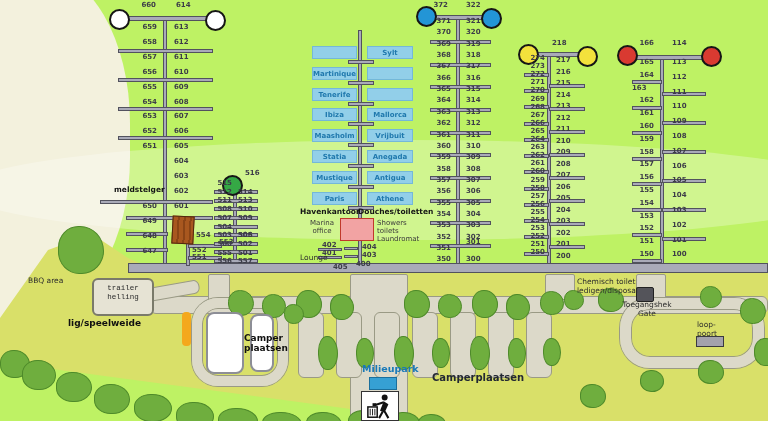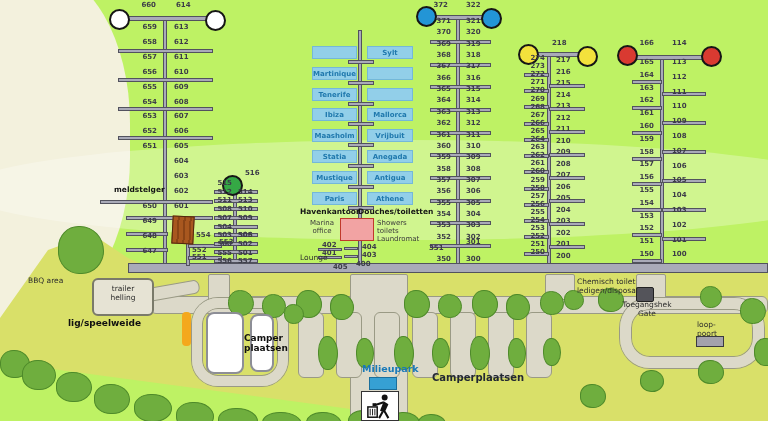--- a/index.html
+++ b/index.html
@@ -232,21 +232,21 @@
     <div class="abs num" style="left: 429px; top: 131.5px; width: 22px; text-align: right;">361</div>
     <div class="abs num" style="left: 429px; top: 142.85px; width: 22px; text-align: right;">360</div>
     <div class="abs num" style="left: 429px; top: 154.2px; width: 22px; text-align: right;">359</div>
     <div class="abs num" style="left: 429px; top: 165.55px; width: 22px; text-align: right;">358</div>
     <div class="abs num" style="left: 429px; top: 176.9px; width: 22px; text-align: right;">357</div>
     <div class="abs num" style="left: 429px; top: 188.25px; width: 22px; text-align: right;">356</div>
     <div class="abs num" style="left: 429px; top: 199.6px; width: 22px; text-align: right;">355</div>
     <div class="abs num" style="left: 429px; top: 210.95px; width: 22px; text-align: right;">354</div>
     <div class="abs num" style="left: 429px; top: 222.3px; width: 22px; text-align: right;">353</div>
     <div class="abs num" style="left: 429px; top: 233.65px; width: 22px; text-align: right;">352</div>
-    <div class="abs num" style="left: 429px; top: 245px; width: 22px; ">351</div>
+    <div class="abs num" style="left: 429px; top: 245px; width: 22px; text-align: right;">351</div>
     <div class="abs num" style="left: 429px; top: 256.35px; width: 22px; text-align: right;">350</div>
     <div class="abs num" style="left: 466px; top: 18px; width: 22px; text-align: left;">321</div>
     <div class="abs num" style="left: 466px; top: 29.35px; width: 22px; text-align: left;">320</div>
     <div class="abs num" style="left: 466px; top: 40.7px; width: 22px; text-align: left;">319</div>
     <div class="abs num" style="left: 466px; top: 52.05px; width: 22px; text-align: left;">318</div>
     <div class="abs num" style="left: 466px; top: 63.4px; width: 22px; text-align: left;">317</div>
     <div class="abs num" style="left: 466px; top: 74.75px; width: 22px; text-align: left;">316</div>
     <div class="abs num" style="left: 466px; top: 86.1px; width: 22px; text-align: left;">315</div>
     <div class="abs num" style="left: 466px; top: 97.45px; width: 22px; text-align: left;">314</div>
     <div class="abs num" style="left: 466px; top: 108.8px; width: 22px; text-align: left;">313</div>
@@ -346,21 +346,21 @@
     <div class="abs pier-bar" style="left: 662px; top: 150px; width: 44px; height: 3.5px;"></div>
     <div class="abs pier-bar" style="left: 662px; top: 179px; width: 44px; height: 3.5px;"></div>
     <div class="abs pier-bar" style="left: 662px; top: 208px; width: 44px; height: 3.5px;"></div>
     <div class="abs pier-bar" style="left: 662px; top: 237px; width: 44px; height: 3.5px;"></div>
     <div class="abs circle" style="left: 617px; top: 45px; width: 21px; height: 21px; background: rgb(217, 58, 49);"></div>
     <div class="abs circle" style="left: 701px; top: 46px; width: 21px; height: 21px; background: rgb(217, 58, 49);"></div>
     <div class="abs num" style="left: 632px; top: 40px; width: 22px; text-align: right;">166</div>
     <div class="abs num" style="left: 672px; top: 40px; width: 22px; text-align: left;">114</div>
     <div class="abs num" style="left: 632px; top: 59px; width: 22px; text-align: right;">165</div>
     <div class="abs num" style="left: 632px; top: 71.8px; width: 22px; text-align: right;">164</div>
-    <div class="abs num" style="left: 632px; top: 84.6px; width: 22px; text-align: right;">163</div>
+    <div class="abs num" style="left: 632px; top: 84.6px; width: 22px; text-align: left;">163</div>
     <div class="abs num" style="left: 632px; top: 97.4px; width: 22px; text-align: right;">162</div>
     <div class="abs num" style="left: 632px; top: 110.2px; width: 22px; text-align: right;">161</div>
     <div class="abs num" style="left: 632px; top: 123px; width: 22px; text-align: right;">160</div>
     <div class="abs num" style="left: 632px; top: 135.8px; width: 22px; text-align: right;">159</div>
     <div class="abs num" style="left: 632px; top: 148.6px; width: 22px; text-align: right;">158</div>
     <div class="abs num" style="left: 632px; top: 161.4px; width: 22px; text-align: right;">157</div>
     <div class="abs num" style="left: 632px; top: 174.2px; width: 22px; text-align: right;">156</div>
     <div class="abs num" style="left: 632px; top: 187px; width: 22px; text-align: right;">155</div>
     <div class="abs num" style="left: 632px; top: 199.8px; width: 22px; text-align: right;">154</div>
     <div class="abs num" style="left: 632px; top: 212.6px; width: 22px; text-align: right;">153</div>
@@ -395,21 +395,21 @@
         <path d="M23 10 L28 13 L24 22 L19 20 Z" fill="#111"></path>
         <path d="M23 11 L14 14" stroke="#111" stroke-width="2.2" fill="none"></path>
         <path d="M24 21 L28 28 M22 21 L18 28" stroke="#111" stroke-width="2.2" fill="none"></path>
         <rect x="6" y="16" width="10" height="11" fill="none" stroke="#111" stroke-width="1.6"></rect>
         <path d="M8.5 18 v7 M11 18 v7 M13.5 18 v7" stroke="#111" stroke-width="1" fill="none"></path>
         <rect x="11" y="12" width="4" height="3" fill="#111"></rect>
       </svg></div>
     <div class="abs lbl lbl-bold7" style="left: 114px; top: 186px;">meldstelger</div>
     <div class="abs lbl lbl-plain8" style="left: 28px; top: 276px;">BBQ area</div>
     <div class="abs lbl lbl-bold9" style="left: 22px; top: 318px;">lig/speelweide</div>
-    <div class="abs lbl lbl-plain8 center" style="left: 98px; top: 284px; width: 50px;">trailer
+    <div class="abs lbl lbl-plain8 center" style="left: 98px; top: 284px; width: 50px; font-family: Liberation Mono, monospace;">trailer
 helling</div>
     <div class="abs lbl lbl-bold9 center" style="left: 198px; top: 333px; width: 56px;">Camper
 plaatsen</div>
     <div class="abs lbl lbl-bold10" style="left: 432px; top: 372px;">Camperplaatsen</div>
     <div class="abs lbl lbl-blue9" style="left: 362px; top: 364px;">Milieupark</div>
     <div class="abs lbl lbl-bold7" style="left: 300px; top: 208px;">Havenkantoor</div>
     <div class="abs lbl lbl-bold7" style="left: 358px; top: 208px;">Douches/toiletten</div>
     <div class="abs lbl lbl-plain7 center" style="left: 306px; top: 219px; width: 32px;">Marina
 office</div>
     <div class="abs lbl lbl-plain7" style="left: 377px; top: 219px;">Showers

